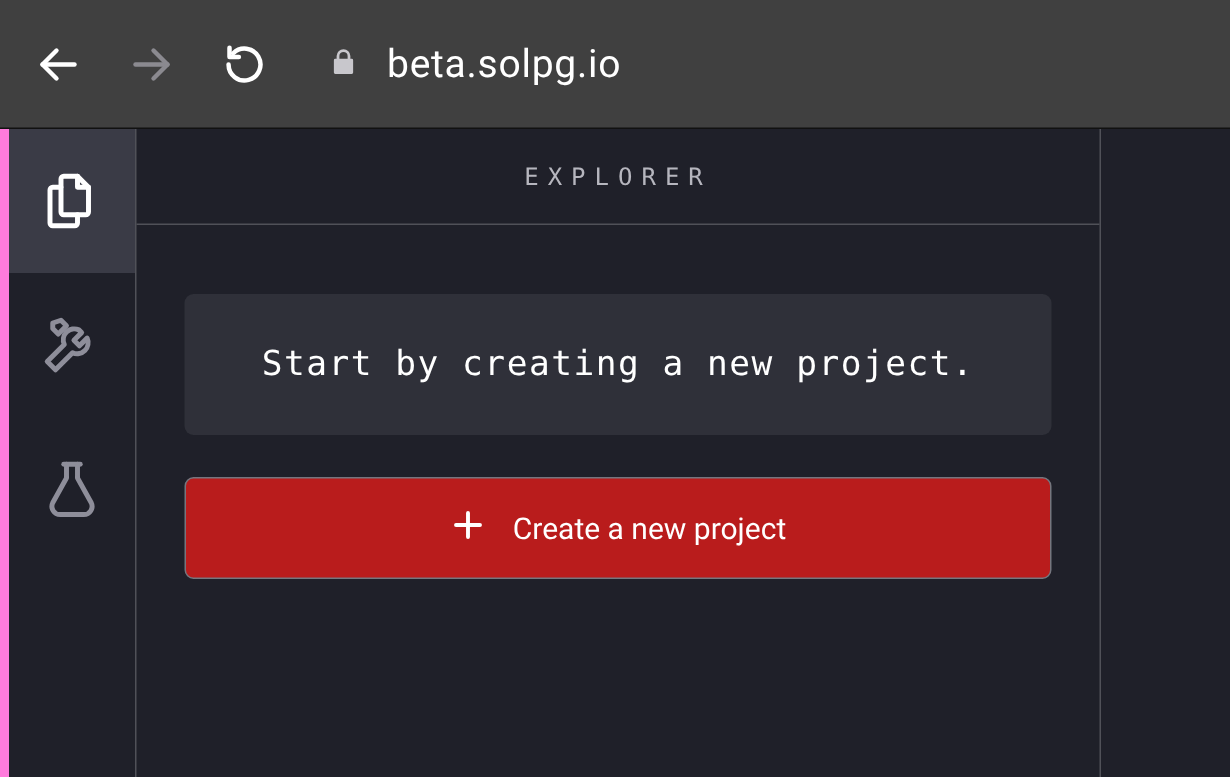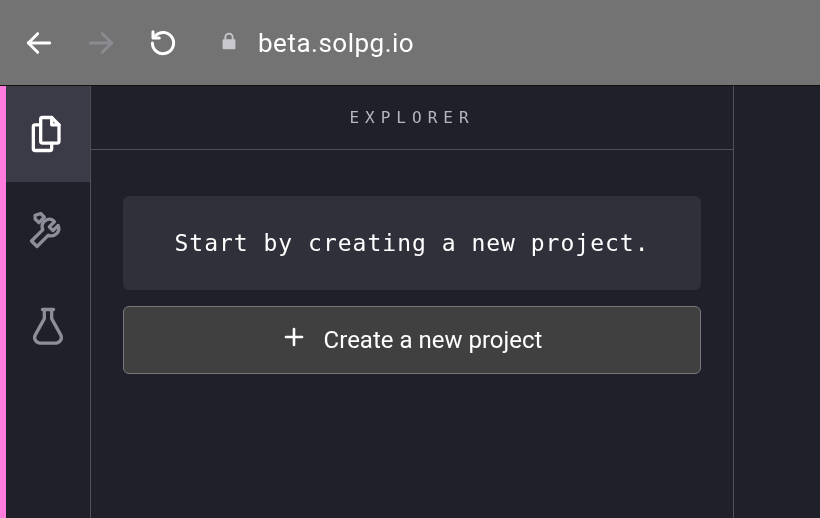--- a/index.html
+++ b/index.html
@@ -3,21 +3,21 @@
 <meta charset="utf-8">
 <style>
   * { box-sizing: border-box; margin: 0; padding: 0; }
   html, body { width: 820px; height: 518px; overflow: hidden; font-family: -apple-system, BlinkMacSystemFont, "Segoe UI", Roboto, sans-serif; background: #000; }
   .mono { font-family: "SF Mono", ui-monospace, Menlo, Consolas, monospace; }
 
   
   .browser-bar {
     width: 820px;
     height: 86px;
-    background: #737373;
+    background: #404040;
     display: flex;
     align-items: center;
     padding: 4px 22px;
     gap: 28px;
     border-bottom: 1px solid #111;
   }
   .nav-btns { display: flex; align-items: center; gap: 28px; }
   .nav-icon { width: 34px; height: 34px; display:flex; align-items:center; justify-content:center; color:#fff; }
   .nav-icon.disabled { color:#8b8a90; }
   .url-area { display:flex; align-items:center; gap:18px; margin-left:10px; }
@@ -76,42 +76,42 @@
     justify-content:center;
     color:#b6b6be;
     font-size:16px;
     letter-spacing:6px;
     font-weight:500;
   }
   .explorer-body {
     padding:46px 32px;
     display:flex;
     flex-direction:column;
-    gap:16px;
+    gap:28px;
   }
   .hint-card {
     background:#2f3039;
     border-radius:6px;
     padding:34px 24px;
     text-align:center;
     color:#ffffff;
     font-size:23px;
     letter-spacing:1px;
   }
   .create-btn {
-    background:#404040;
+    background:#b91c1c;
     border:1px solid #75767e;
     border-radius:6px;
     height:68px;
     display:flex;
     align-items:center;
     justify-content:center;
     gap:18px;
     color:#ffffff;
-    font-size:24px;
+    font-size:20px;
     cursor:pointer;
   }
   .gutter-right {
     width:86px;
     background:#1f2029;
     flex:none;
   }
 </style>
 </head>
 <body>

